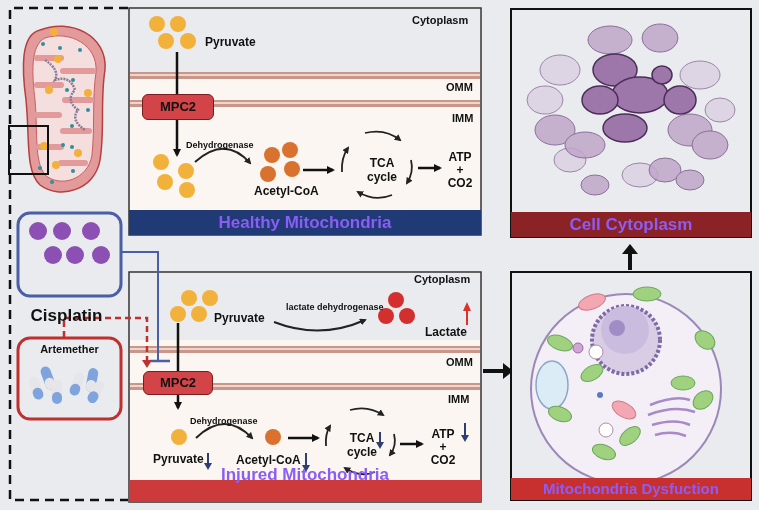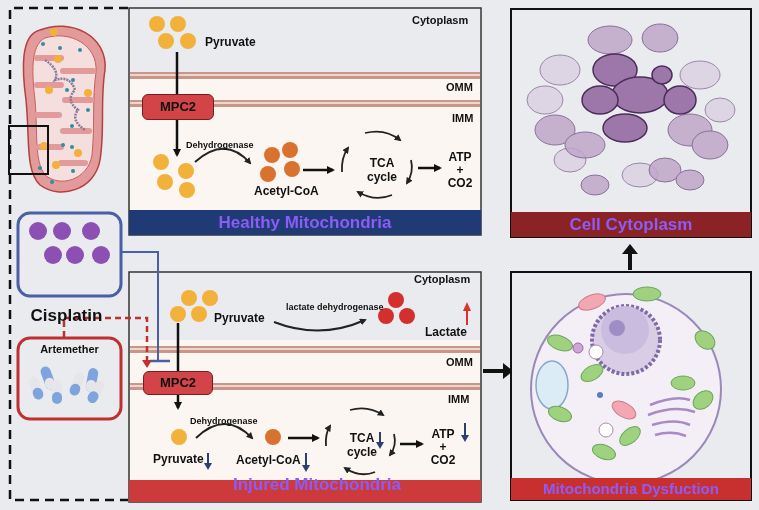--- a/index.html
+++ b/index.html
@@ -304,19 +304,19 @@
 <div class="abs lbl" style="left:236px;top:453px;font-size:12px;">Acetyl-CoA</div>
 <div class="abs lbl" style="left:344px;top:431px;font-size:12px;text-align:center;width:36px;line-height:14px;">
   <div>TCA</div>
   <div>cycle</div>
 </div>
 <div class="abs lbl" style="left:428px;top:428px;font-size:12px;text-align:center;width:30px;line-height:13px;">
   <div>ATP</div>
   <div>+</div>
   <div>CO2</div>
 </div>
-<div class="banner" style="left:129px;top:474px;width:352px;height:22px;line-height:22px;padding-left:12px;">Injured Mitochondria</div>
+<div class="banner" style="left:129px;top:464px;width:352px;height:22px;line-height:22px;">Injured Mitochondria</div>
 
 <div class="abs lbl" style="left:18px;top:266px;width:97px;text-align:center;font-size:17px;margin-top:40px;">Cisplatin</div>
 <div class="abs lbl" style="left:18px;top:343px;width:103px;text-align:center;font-size:11px;">Artemether</div>
 
 <div class="banner" style="left:511px;top:212px;width:240px;">Cell Cytoplasm</div>
 <div class="banner" style="left:511px;top:478px;width:240px;height:22px;line-height:22px;font-size:15px;">Mitochondria Dysfuction</div>
 
 </body></html>

